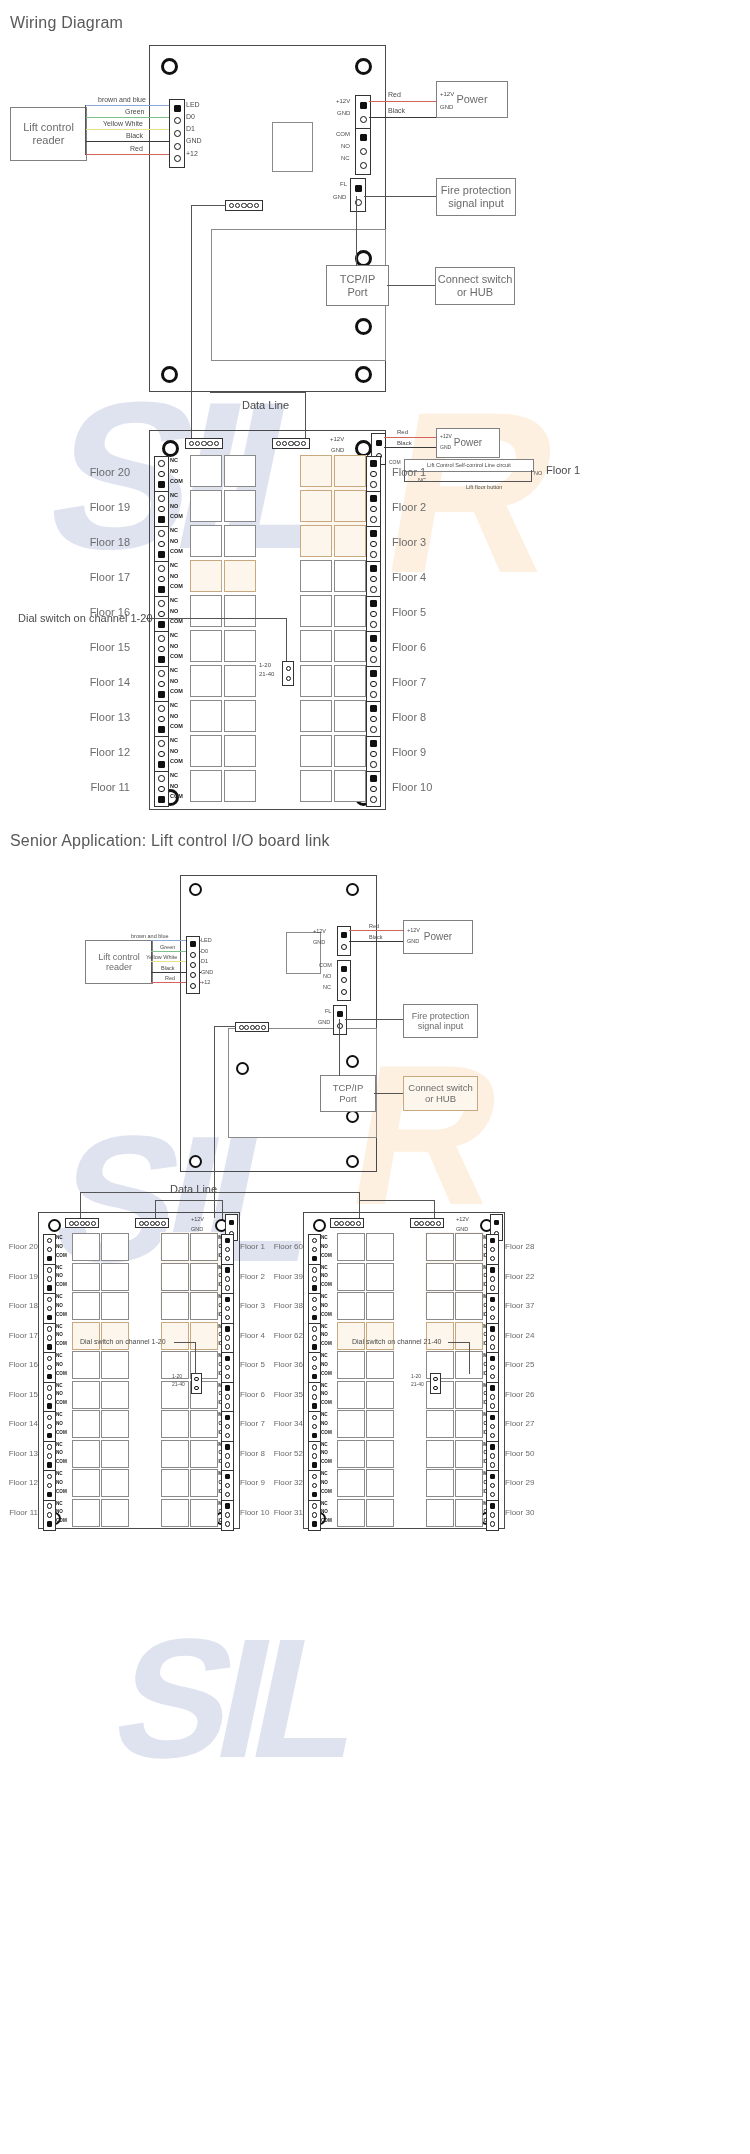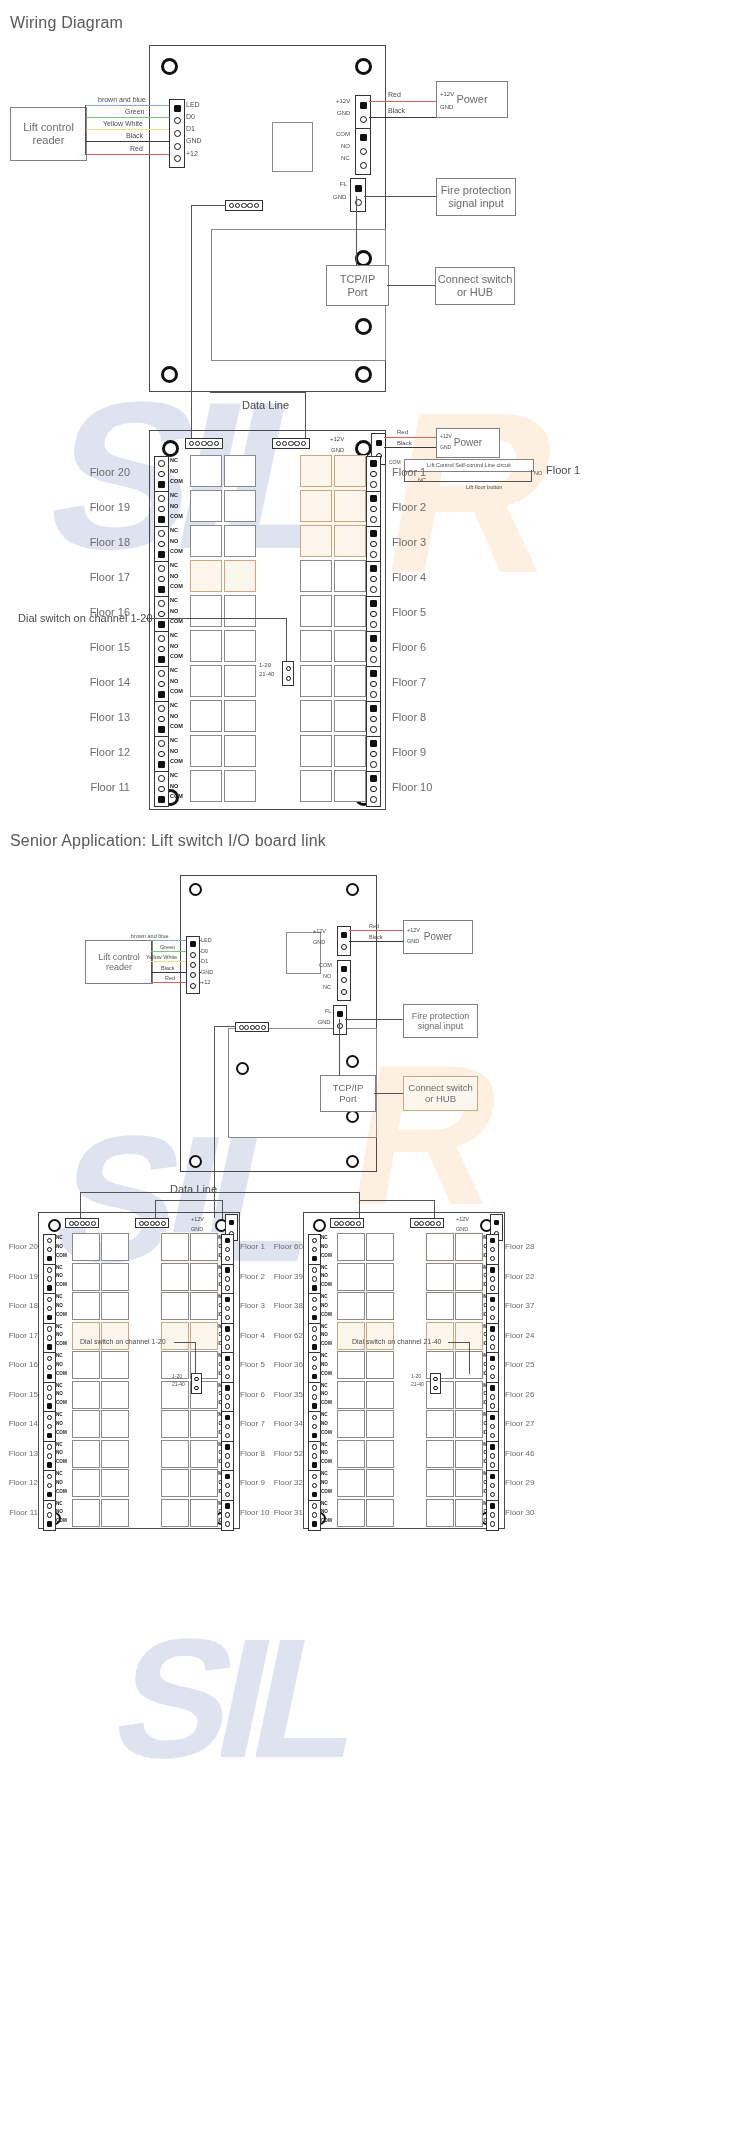--- a/index.html
+++ b/index.html
@@ -513,21 +513,21 @@
   <div class="lbl t11" style="left:18px;top:612px;">Dial switch on channel 1-20</div>
   <div class="wire" style="left:146px;top:618px;width:141px;height:1px;"></div>
   <div class="wire" style="left:286px;top:618px;width:1px;height:44px;"></div>
   <div class="dial" style="left:282px;top:661px;width:10px;height:20px;padding:1.5px 0;">
     <div class="pin" style="width:5px;height:5px;"></div>
     <div class="pin" style="width:5px;height:5px;"></div>
   </div>
   <div class="lbl" style="left:259px;top:662px;font-size:6px;">1-20</div>
   <div class="lbl" style="left:259px;top:671px;font-size:6px;">21-40</div>
 
-  <div class="sec-title" style="left:10px;top:832px;">Senior Application: Lift switch I/O board link</div>
+  <div class="sec-title" style="left:10px;top:832px;">Senior Application: Lift control I/O board link</div>
 
   <div class="board" style="left:180px;top:875px;width:195px;height:295px;"></div>
   <div class="mhole sm" style="left:189px;top:883px;width:9px;height:9px;"></div>
   <div class="mhole sm" style="left:346px;top:883px;width:9px;height:9px;"></div>
   <div class="mhole sm" style="left:346px;top:1055px;width:9px;height:9px;"></div>
   <div class="mhole sm" style="left:346px;top:1110px;width:9px;height:9px;"></div>
   <div class="mhole sm" style="left:189px;top:1155px;width:9px;height:9px;"></div>
   <div class="mhole sm" style="left:346px;top:1155px;width:9px;height:9px;"></div>
   <div class="boardfill" style="left:286px;top:932px;width:33px;height:40px;"></div>
   <div class="boardfill" style="left:228px;top:1028px;width:147px;height:108px;"></div>
@@ -1179,21 +1179,21 @@
         <div class="term" style="left: 486px; top: 1440.5px; width: 11px; height: 27px; padding: 1px 0px;">
           <div class="pin sq pin-in" style="width: 5.4px; height: 5.4px;"></div>
           <div class="pin" style="width: 5.4px; height: 5.4px;"></div>
           <div class="pin" style="width: 5.4px; height: 5.4px;"></div>
         </div>
         <div class="lbl" style="left: 471px; top: 1441.5px; font-size: 4.6px; color: rgb(34, 34, 34); font-weight: bold; text-align: right; width: 16px;">COM</div>
         <div class="lbl" style="left: 471px; top: 1450.3px; font-size: 4.6px; color: rgb(34, 34, 34); font-weight: bold; text-align: right; width: 16px;">NO</div>
         <div class="lbl" style="left: 471px; top: 1459.1px; font-size: 4.6px; color: rgb(34, 34, 34); font-weight: bold; text-align: right; width: 16px;">NC</div>
         <div class="relay" style="left: 426px; top: 1439.5px; width: 26px; height: 26px;"></div>
         <div class="relay" style="left: 455px; top: 1439.5px; width: 26px; height: 26px;"></div>
-        <div class="lbl" style="left: 505px; top: 1448.5px; font-size: 8px; color: rgb(107, 107, 107);">Floor 46</div>
+        <div class="lbl" style="left: 505px; top: 1448.5px; font-size: 8px; color: rgb(107, 107, 107);">Floor 50</div>
       </div>
       <div class="frow" style="left: 0px; top: 0px;">
         <div class="term" style="left: 486px; top: 1470px; width: 11px; height: 27px; padding: 1px 0px;">
           <div class="pin sq pin-in" style="width: 5.4px; height: 5.4px;"></div>
           <div class="pin" style="width: 5.4px; height: 5.4px;"></div>
           <div class="pin" style="width: 5.4px; height: 5.4px;"></div>
         </div>
         <div class="lbl" style="left: 471px; top: 1471px; font-size: 4.6px; color: rgb(34, 34, 34); font-weight: bold; text-align: right; width: 16px;">COM</div>
         <div class="lbl" style="left: 471px; top: 1479.8px; font-size: 4.6px; color: rgb(34, 34, 34); font-weight: bold; text-align: right; width: 16px;">NO</div>
         <div class="lbl" style="left: 471px; top: 1488.6px; font-size: 4.6px; color: rgb(34, 34, 34); font-weight: bold; text-align: right; width: 16px;">NC</div>

